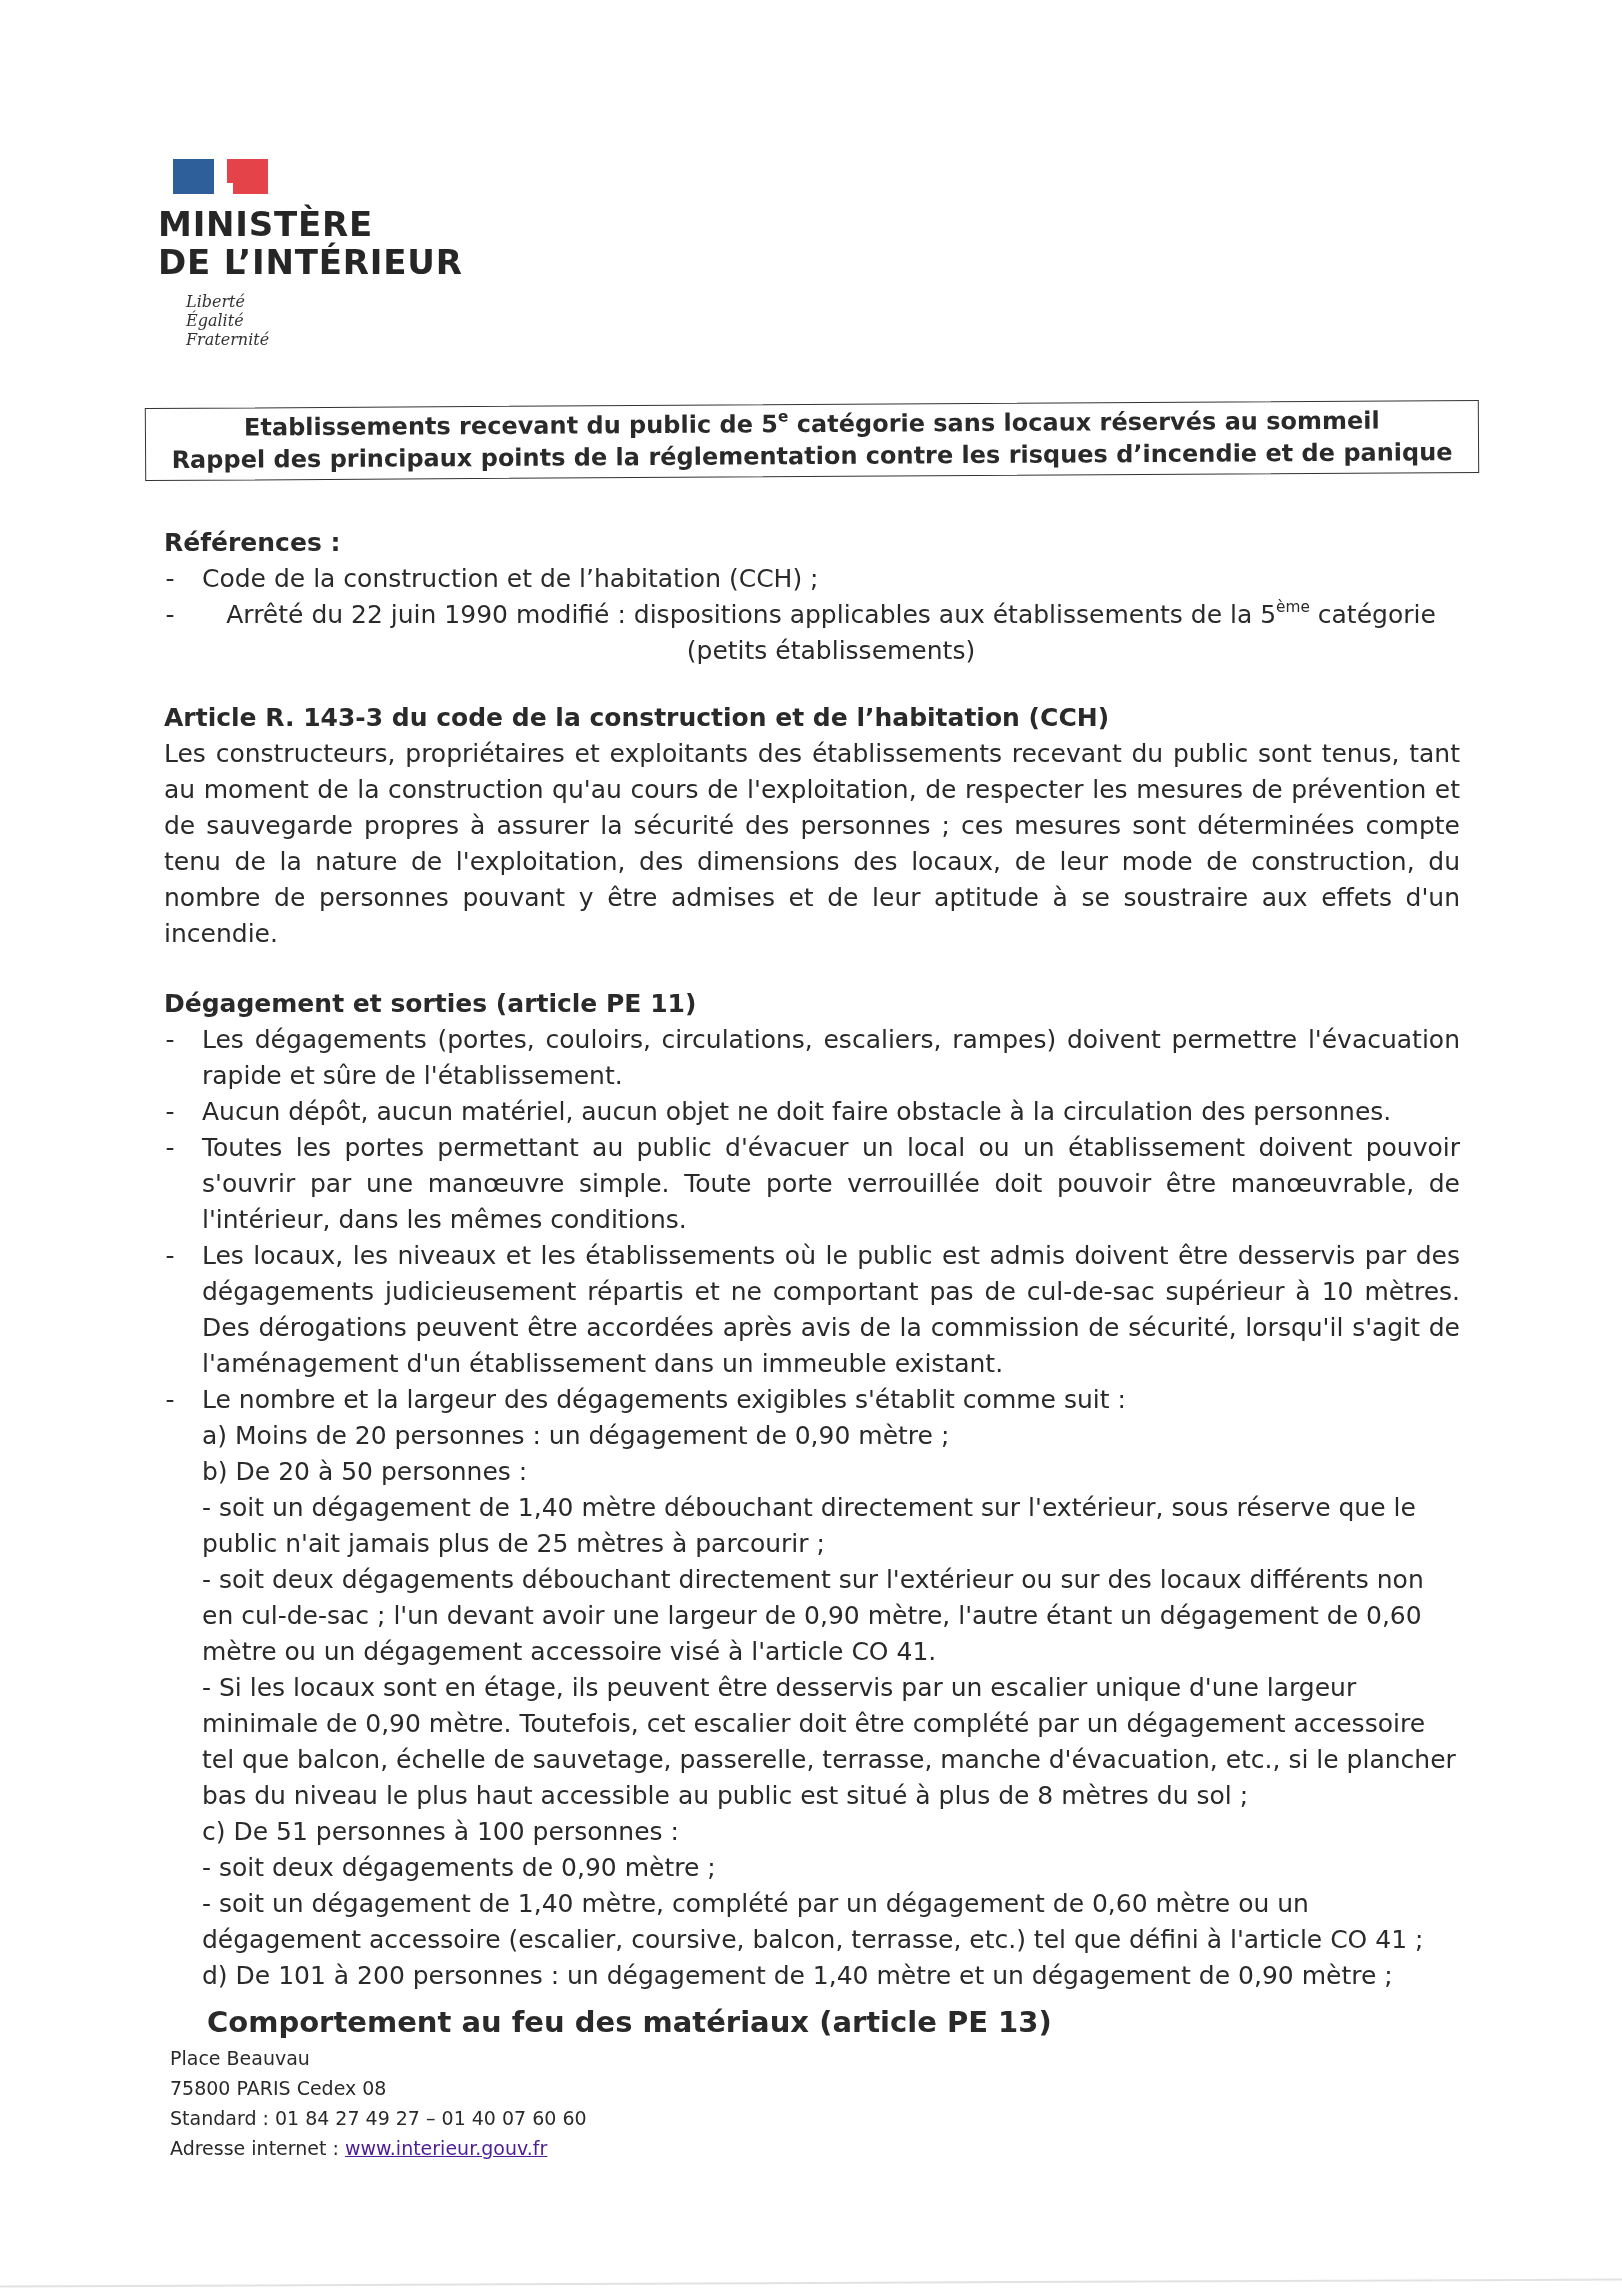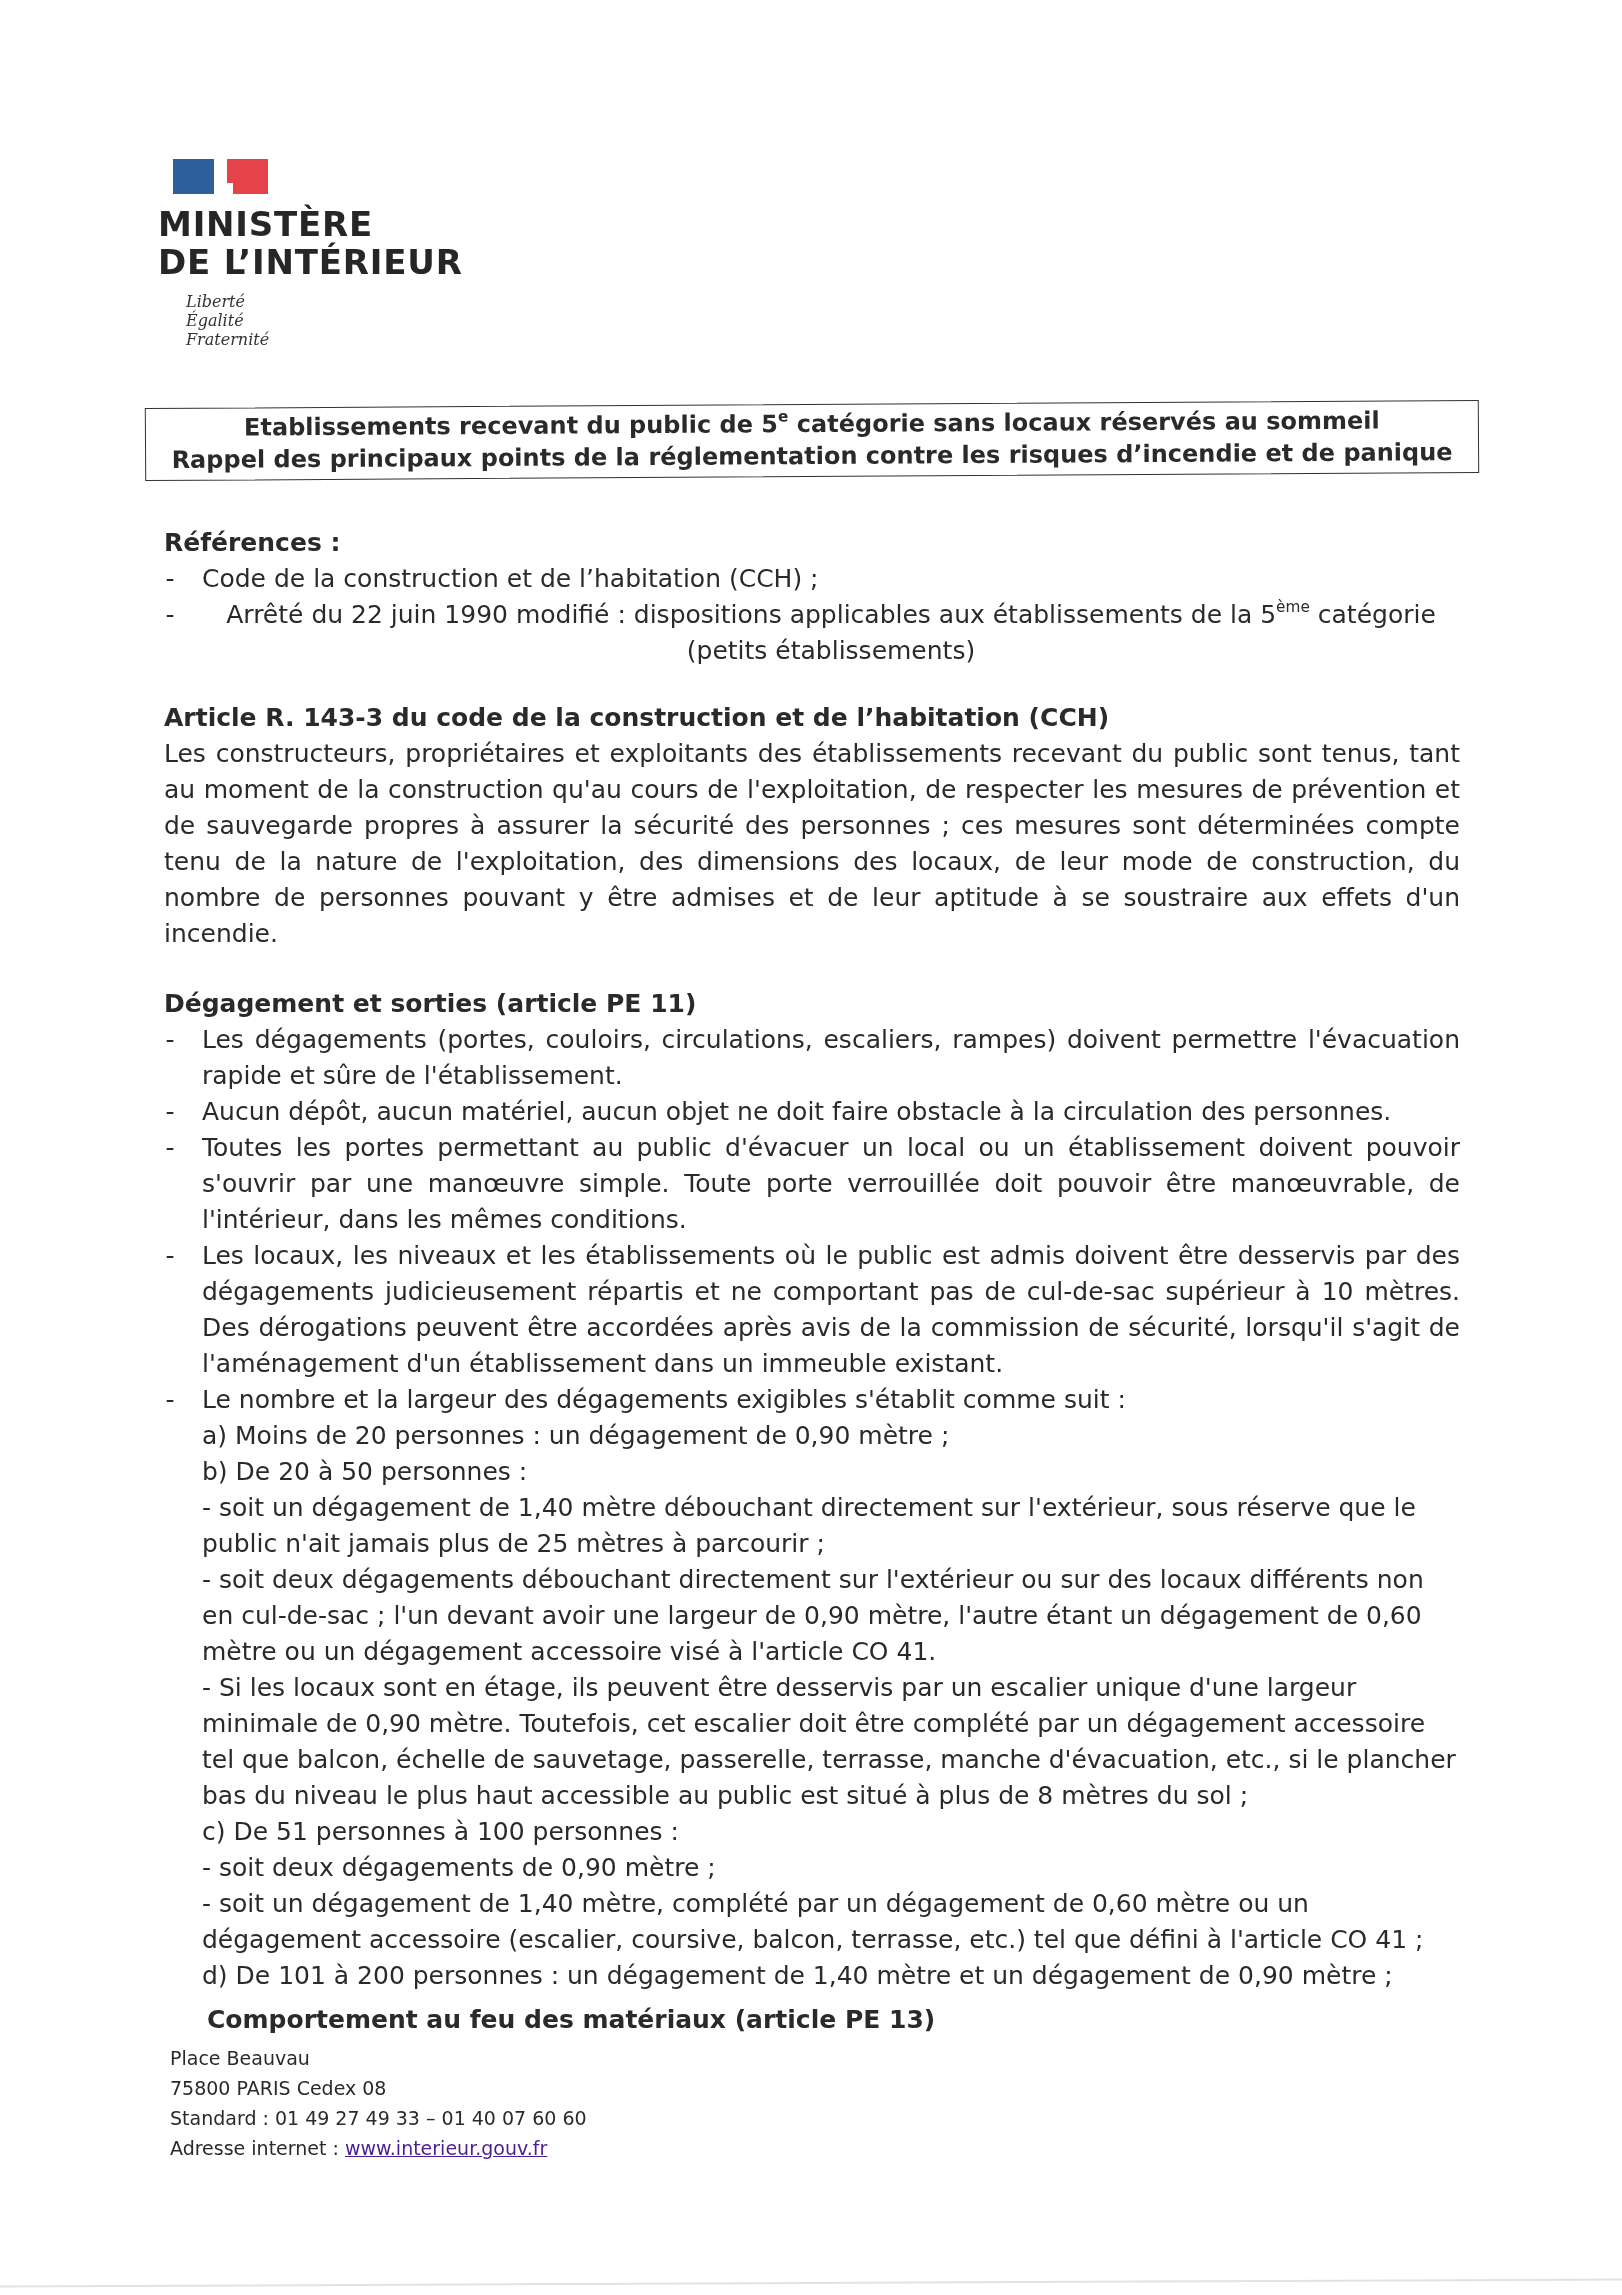--- a/index.html
+++ b/index.html
@@ -17,21 +17,21 @@
   .content { left: 164px; top: 525px; width: 1296px; font-size: 25px; line-height: 36px; }
   .h { font-weight: bold; font-size: 25px; }
   .para { text-align: justify; }
   ul.dash { list-style: none; margin: 0; padding: 0; }
   ul.dash > li { position: relative; padding-left: 38px; text-align: justify; }
   ul.dash > li::before { content: "-"; position: absolute; left: 1.5px; top: 0; }
   .sub { display: block; }
   .gap { height: 34px; }
   .gap-sm { height: 31px; }
   sup { font-size: 15.3px; line-height: 0; vertical-align: 10.7px; }
-  .footer-heading { left: 207px; top: 2005px; font-weight: bold; font-size: 25px; }
+  .footer-heading { left: 207px; top: 2005px; font-weight: bold; font-size: 29px; }
   .footer { left: 170px; top: 2043px; font-size: 19px; line-height: 30px; color: #2a2a2a; }
   .footer a { color: #4c1d95; text-decoration: underline; }
   .scan-line { left: 0; top: 2282px; width: 1623px; height: 1.5px; background: #e2e2e2; transform: rotate(-0.25deg); }
 </style>
 </head>
 <body>
 
 <div class="abs logo-flag">
   <div class="flag-blue"></div>
   <div class="flag-red"></div>
@@ -82,18 +82,18 @@
       <span class="sub">d) De 101 à 200 personnes : un dégagement de 1,40 mètre et un dégagement de 0,90 mètre ;</span>
     </li>
   </ul>
 </div>
 
 <div class="abs footer-heading">Comportement au feu des matériaux (article PE 13)</div>
 
 <div class="abs footer">
   <div>Place Beauvau</div>
   <div>75800 PARIS Cedex 08</div>
-  <div>Standard : 01 49 27 49 33 – 01 40 07 60 60</div>
+  <div>Standard : 01 84 27 49 27 – 01 40 07 60 60</div>
   <div><span>Adresse internet : </span><a>www.interieur.gouv.fr</a></div>
 </div>
 
 <div class="abs scan-line"></div>
 
 
 </body></html>

